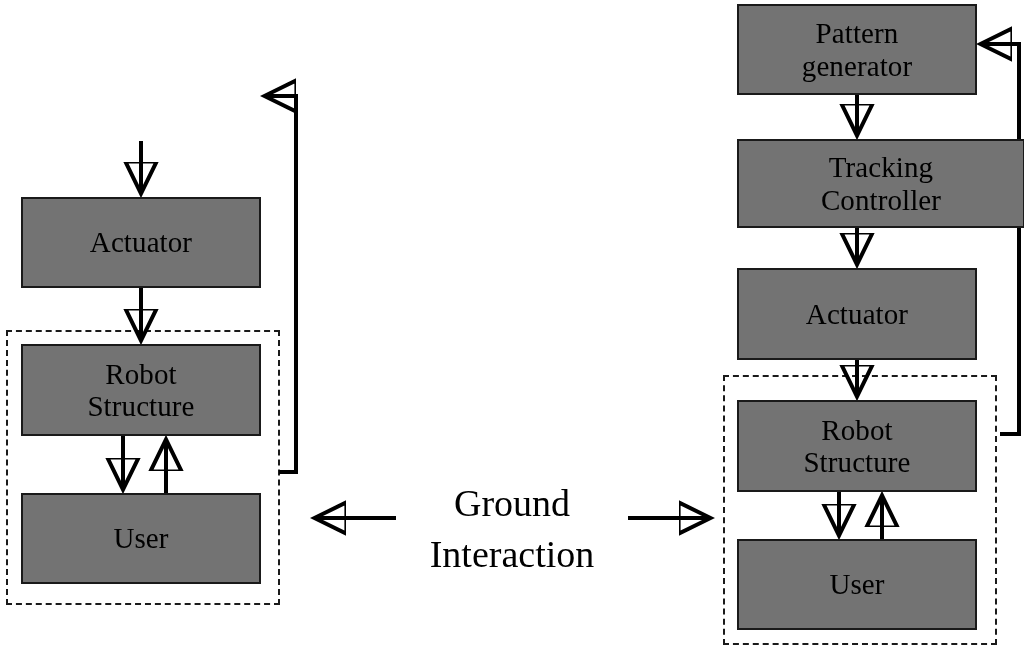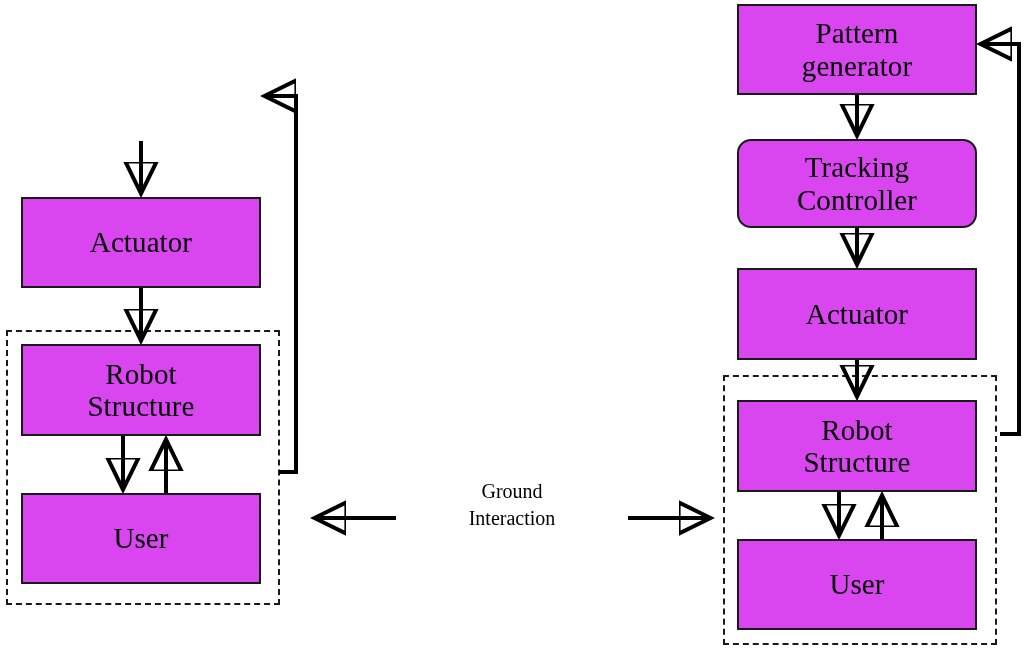--- a/index.html
+++ b/index.html
@@ -12,21 +12,21 @@
     width: 1024px;
     height: 653px;
     background: #ffffff;
     overflow: hidden;
     font-family: "Liberation Serif", "DejaVu Serif", serif;
   }
   .node {
     position: absolute;
     box-sizing: border-box;
     border: 2px solid #1a1a1a;
-    background: #d946ef;
+    background: #737373;
     display: flex;
     align-items: center;
     justify-content: center;
     text-align: center;
     color: #000000;
     font-size: 29px;
     line-height: 1.12;
     letter-spacing: 0.1px;
     z-index: 3;
   }
@@ -37,21 +37,21 @@
   .group-box {
     position: absolute;
     box-sizing: border-box;
     border: 2.5px dashed #1a1a1a;
     background: transparent;
     z-index: 1;
   }
   .center-label {
     position: absolute;
     color: #000000;
-    font-size: 20px;
+    font-size: 38px;
     line-height: 1.35;
     text-align: center;
     white-space: pre-line;
     z-index: 3;
   }
   svg.edges {
     position: absolute;
     left: 0;
     top: 0;
     width: 1024px;
@@ -122,21 +122,21 @@
   </div>
 
   <div class="center-label" style="left:412px; top:478px; width:200px;">Ground
 Interaction</div>
 
   <div class="node" style="left:737px; top:4px; width:240px; height:91px;">
     <span class="label">Pattern
 generator</span>
   </div>
 
-  <div class="node" style="left:737px; top:139px; width:240px; height:89px;border-radius:14px;">
+  <div class="node" style="left:737px; top:139px; width:288px; height:89px;">
     <span class="label">Tracking
 Controller</span>
   </div>
 
   <div class="node" style="left:737px; top:268px; width:240px; height:92px;">
     <span class="label">Actuator</span>
   </div>
 
   <div class="node" style="left:737px; top:400px; width:240px; height:92px;">
     <span class="label">Robot

